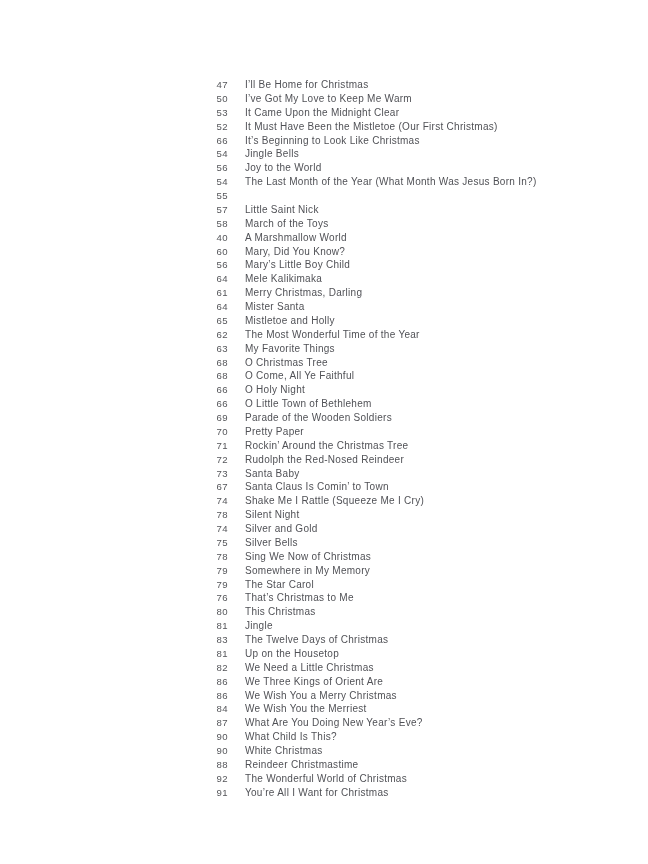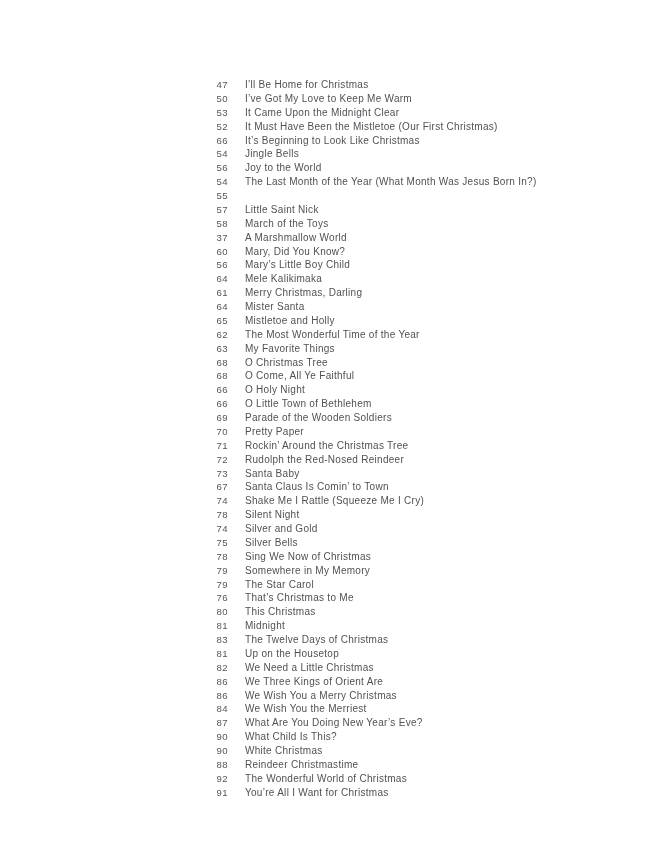--- a/index.html
+++ b/index.html
@@ -90,21 +90,21 @@
       </div>
       <div class="row">
         <span class="num">57</span>
         <span class="title">Little Saint Nick</span>
       </div>
       <div class="row">
         <span class="num">58</span>
         <span class="title">March of the Toys</span>
       </div>
       <div class="row">
-        <span class="num">37</span>
+        <span class="num">40</span>
         <span class="title">A Marshmallow World</span>
       </div>
       <div class="row">
         <span class="num">60</span>
         <span class="title">Mary, Did You Know?</span>
       </div>
       <div class="row">
         <span class="num">56</span>
         <span class="title">Mary’s Little Boy Child</span>
       </div>
@@ -203,21 +203,21 @@
       <div class="row">
         <span class="num">76</span>
         <span class="title">That’s Christmas to Me</span>
       </div>
       <div class="row">
         <span class="num">80</span>
         <span class="title">This Christmas</span>
       </div>
       <div class="row">
         <span class="num">81</span>
-        <span class="title">Midnight</span>
+        <span class="title">Jingle</span>
       </div>
       <div class="row">
         <span class="num">83</span>
         <span class="title">The Twelve Days of Christmas</span>
       </div>
       <div class="row">
         <span class="num">81</span>
         <span class="title">Up on the Housetop</span>
       </div>
       <div class="row">

